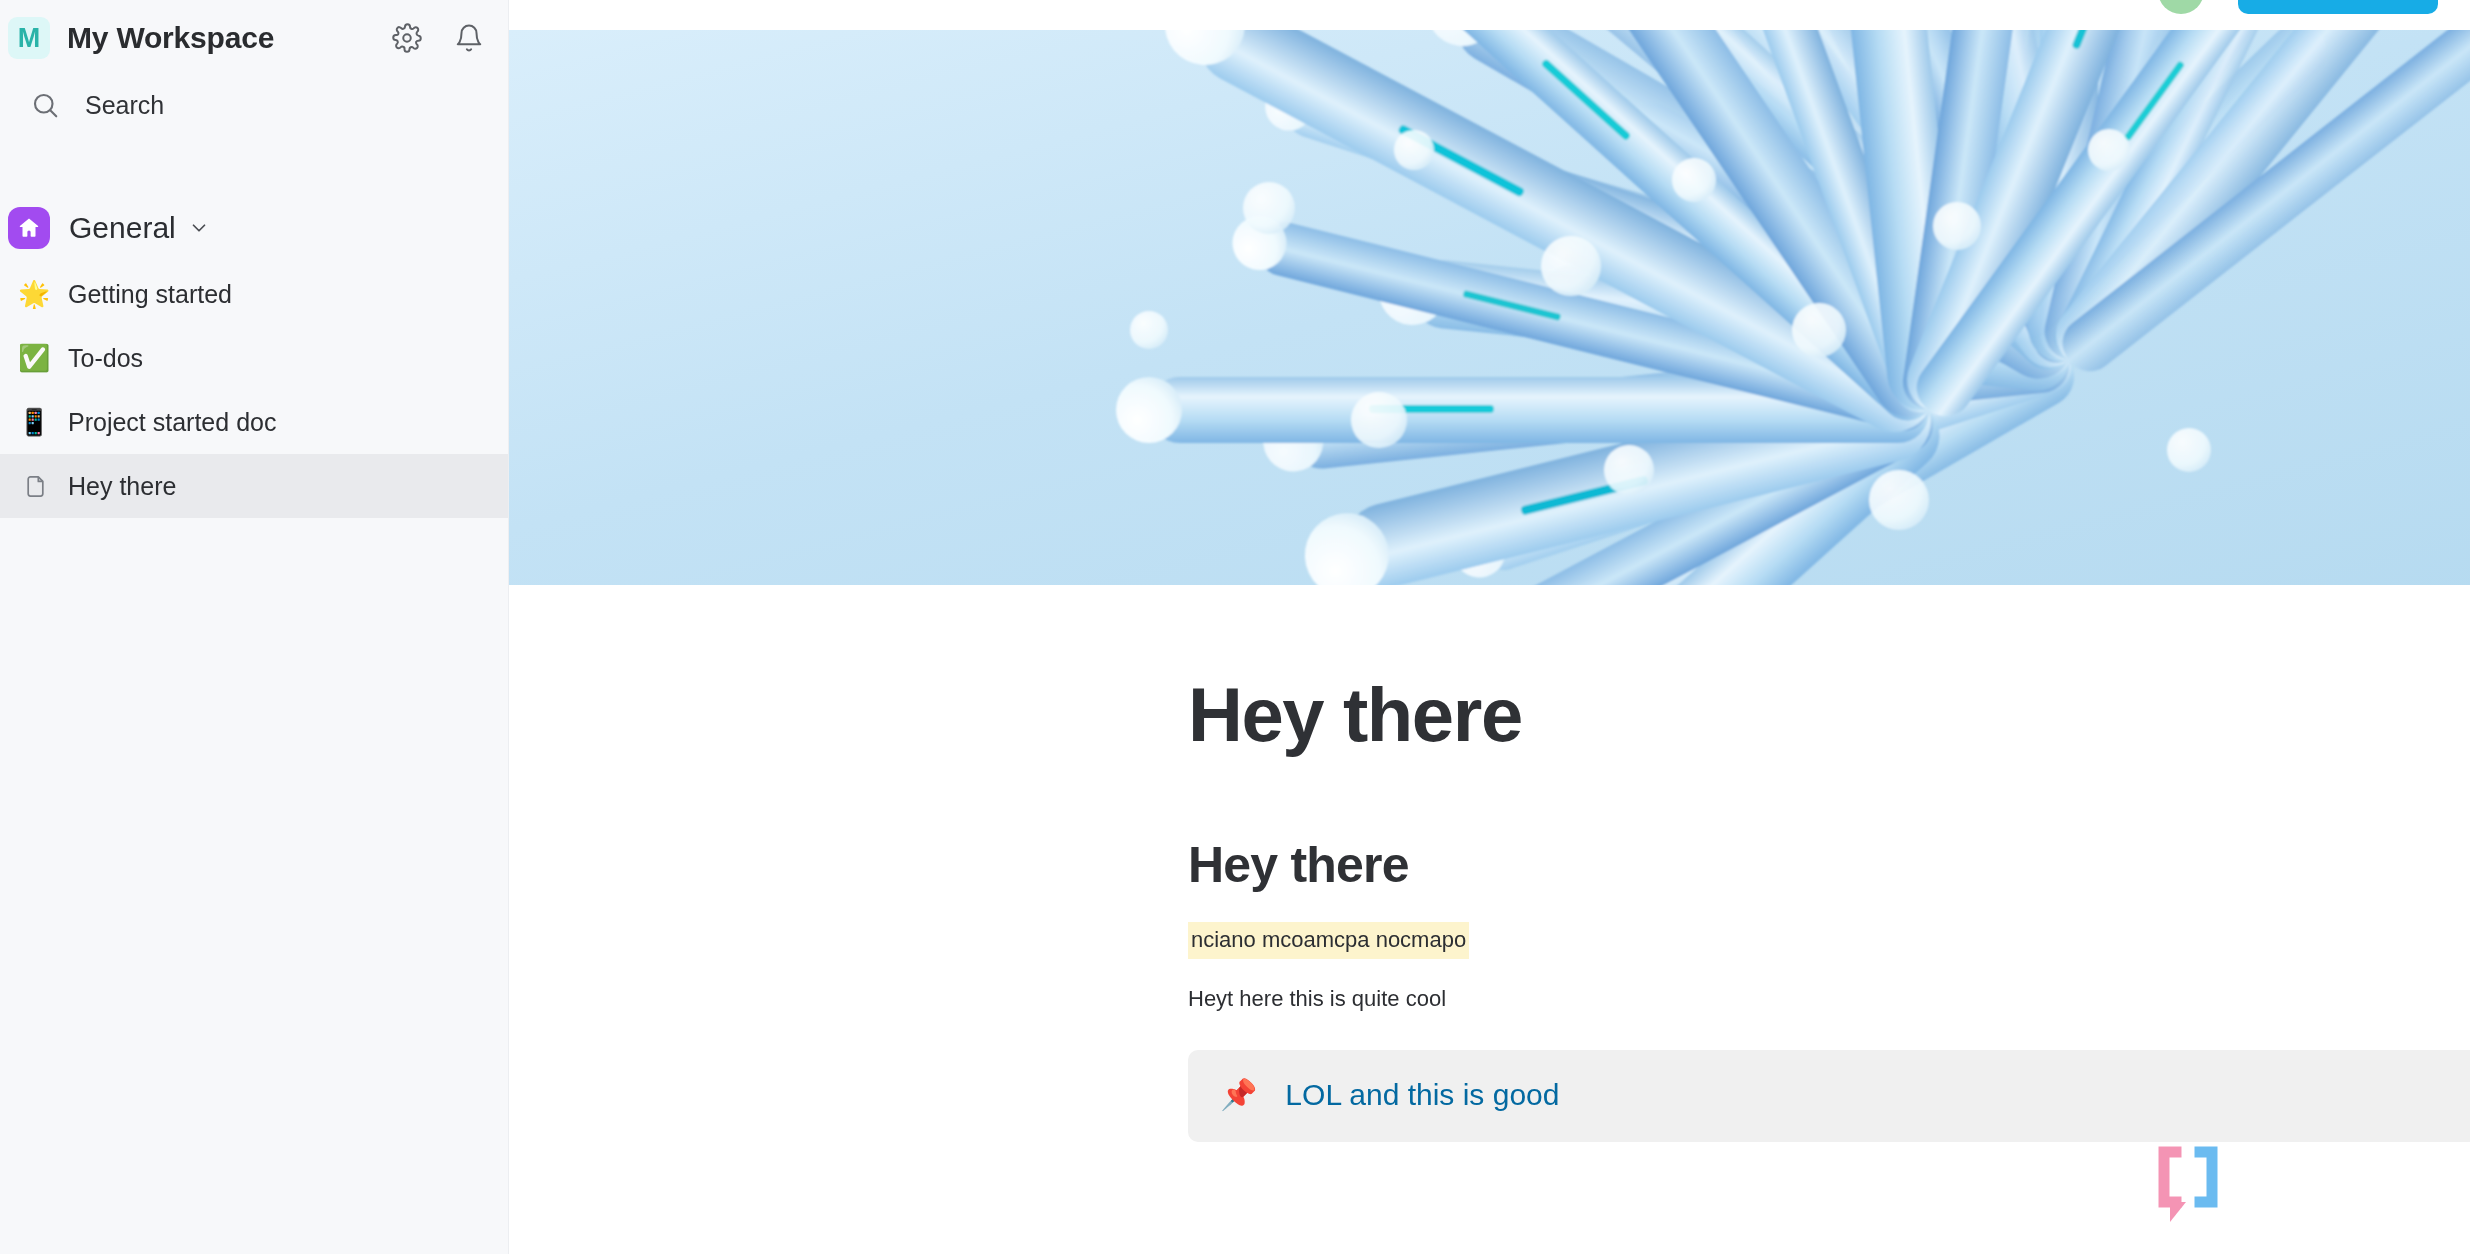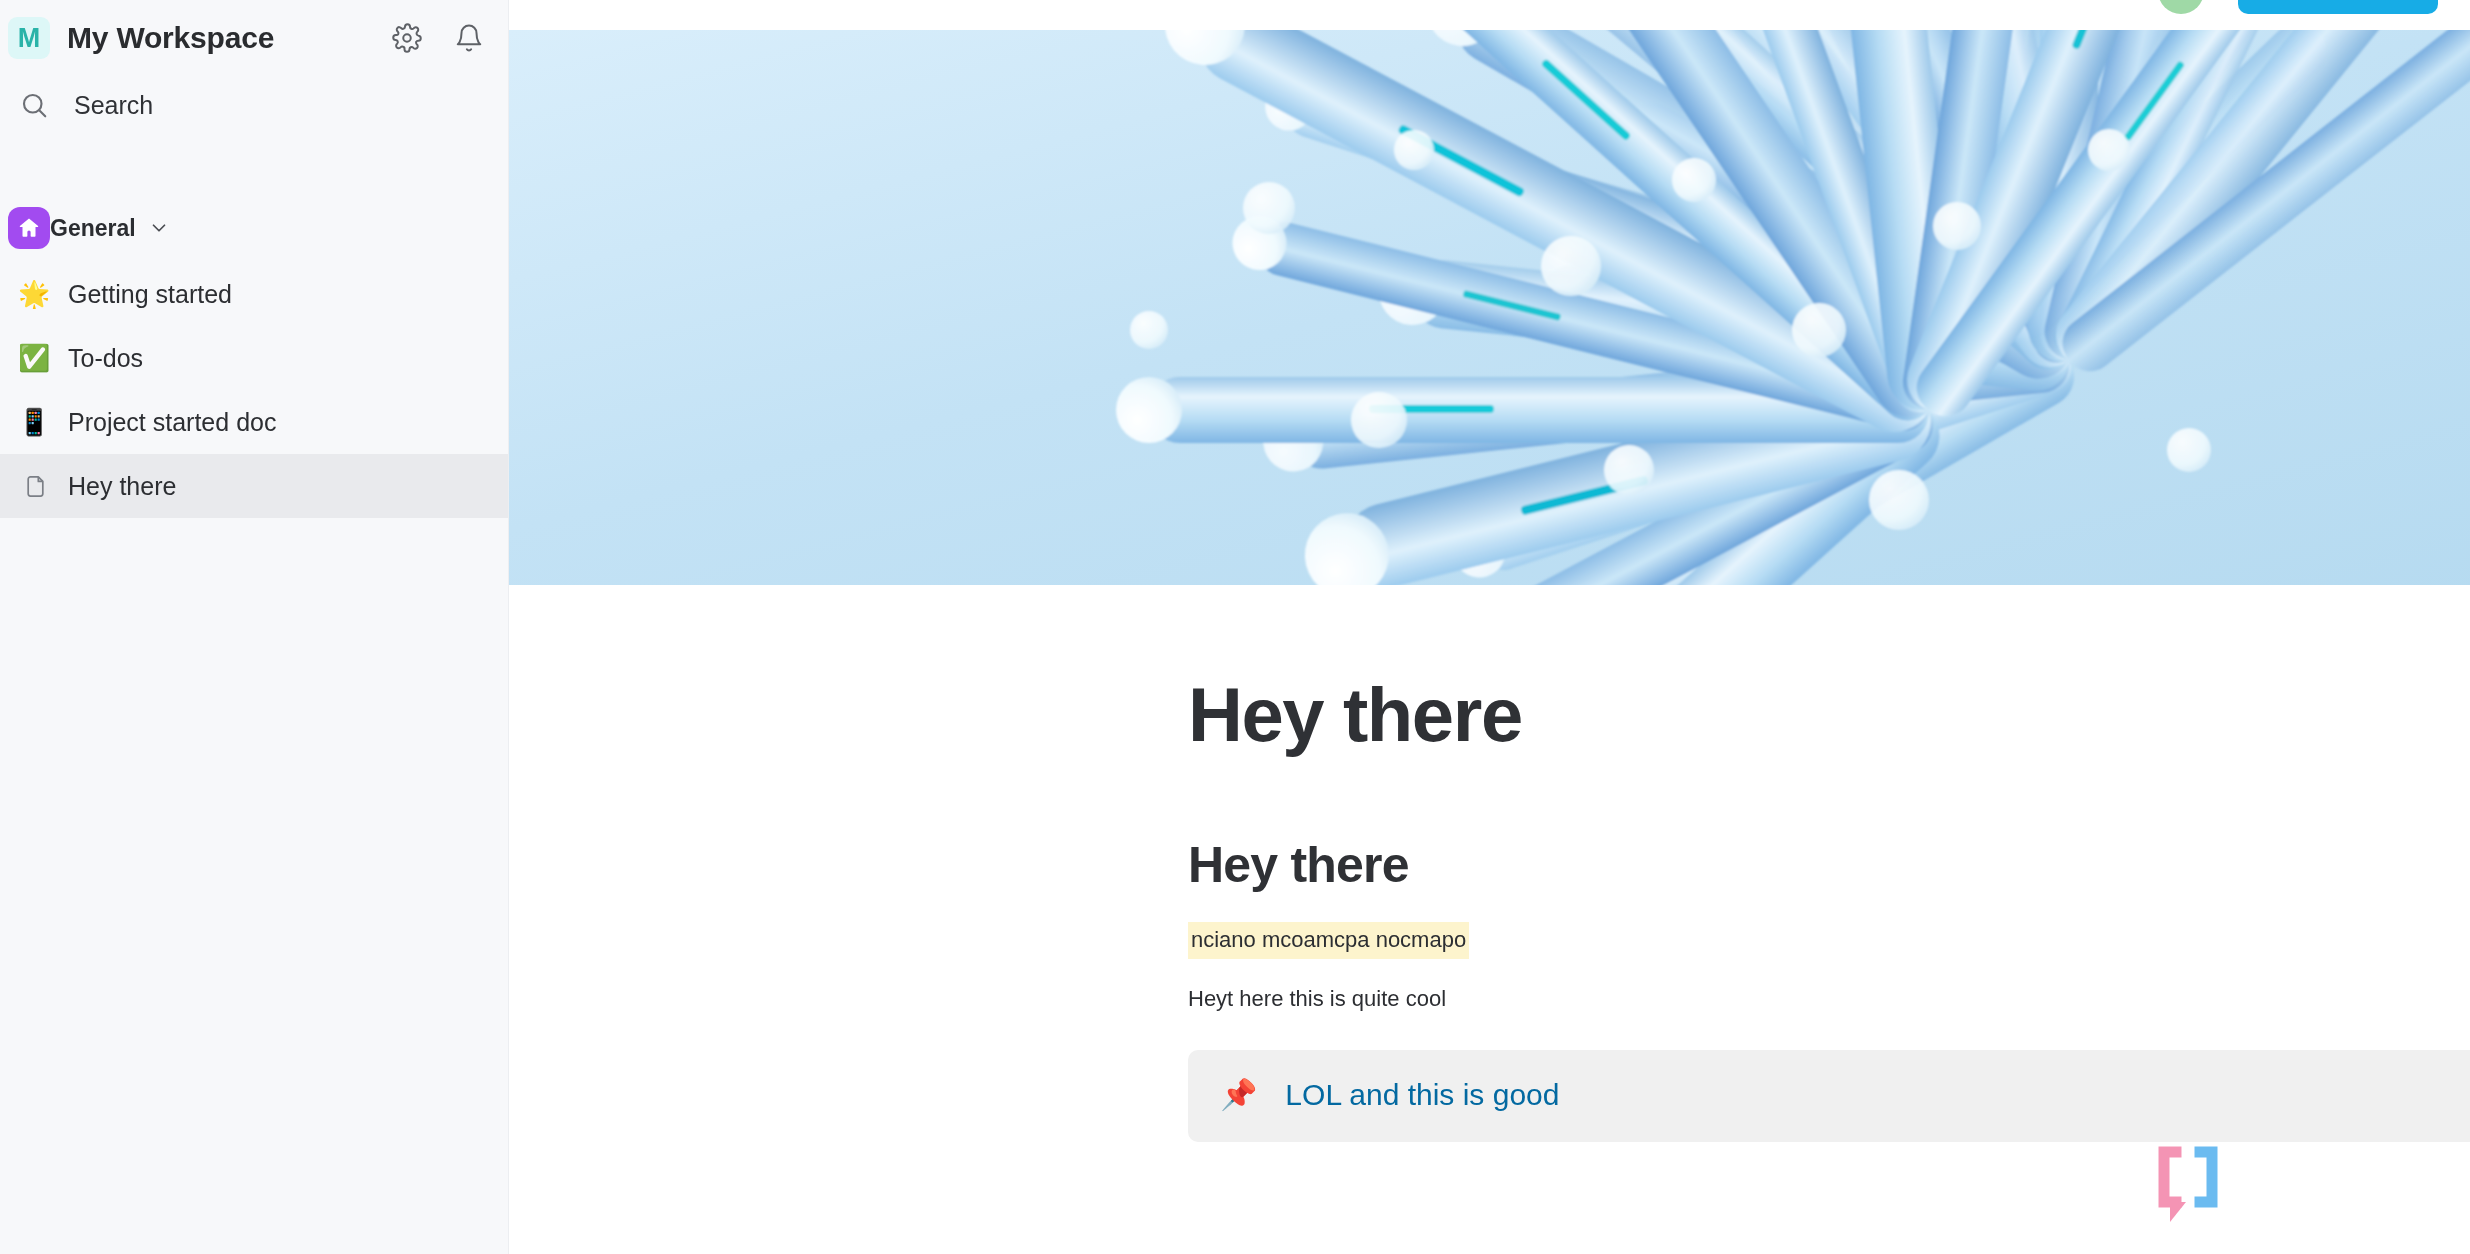--- a/index.html
+++ b/index.html
@@ -63,21 +63,21 @@
     display: flex; align-items: center; justify-content: center;
     color: #5e6166;
     cursor: pointer;
   }
   .icon-btn svg { display: block; }
 
   .nav-row {
     display: flex;
     align-items: center;
     height: 58px;
-    padding-left: 12px;
+    padding-left: 23px;
     cursor: pointer;
   }
   .nav-row .glyph {
     width: 44px; height: 44px;
     flex: 0 0 44px;
     display: flex; align-items: center; justify-content: center;
   }
   .nav-row .label {
     margin-left: 18px;
     font-size: 25px;
@@ -112,22 +112,23 @@
   }
   .section-icon {
     width: 42px; height: 42px;
     flex: 0 0 42px;
     border-radius: 12px;
     background: #a24bf0;
     display: flex; align-items: center; justify-content: center;
     margin-left: 2px;
   }
   .section-label {
-    font-size: 23px;
-    font-weight: 700;
+    margin-left: 19px;
+    font-size: 30px;
+    font-weight: 400;
     color: #2b2d31;
   }
   .chev {
     margin-left: 12px;
     color: #4a4d52;
     display: flex; align-items: center;
   }
 
   .page-list { margin-top: 6px; }
   .page-row {

